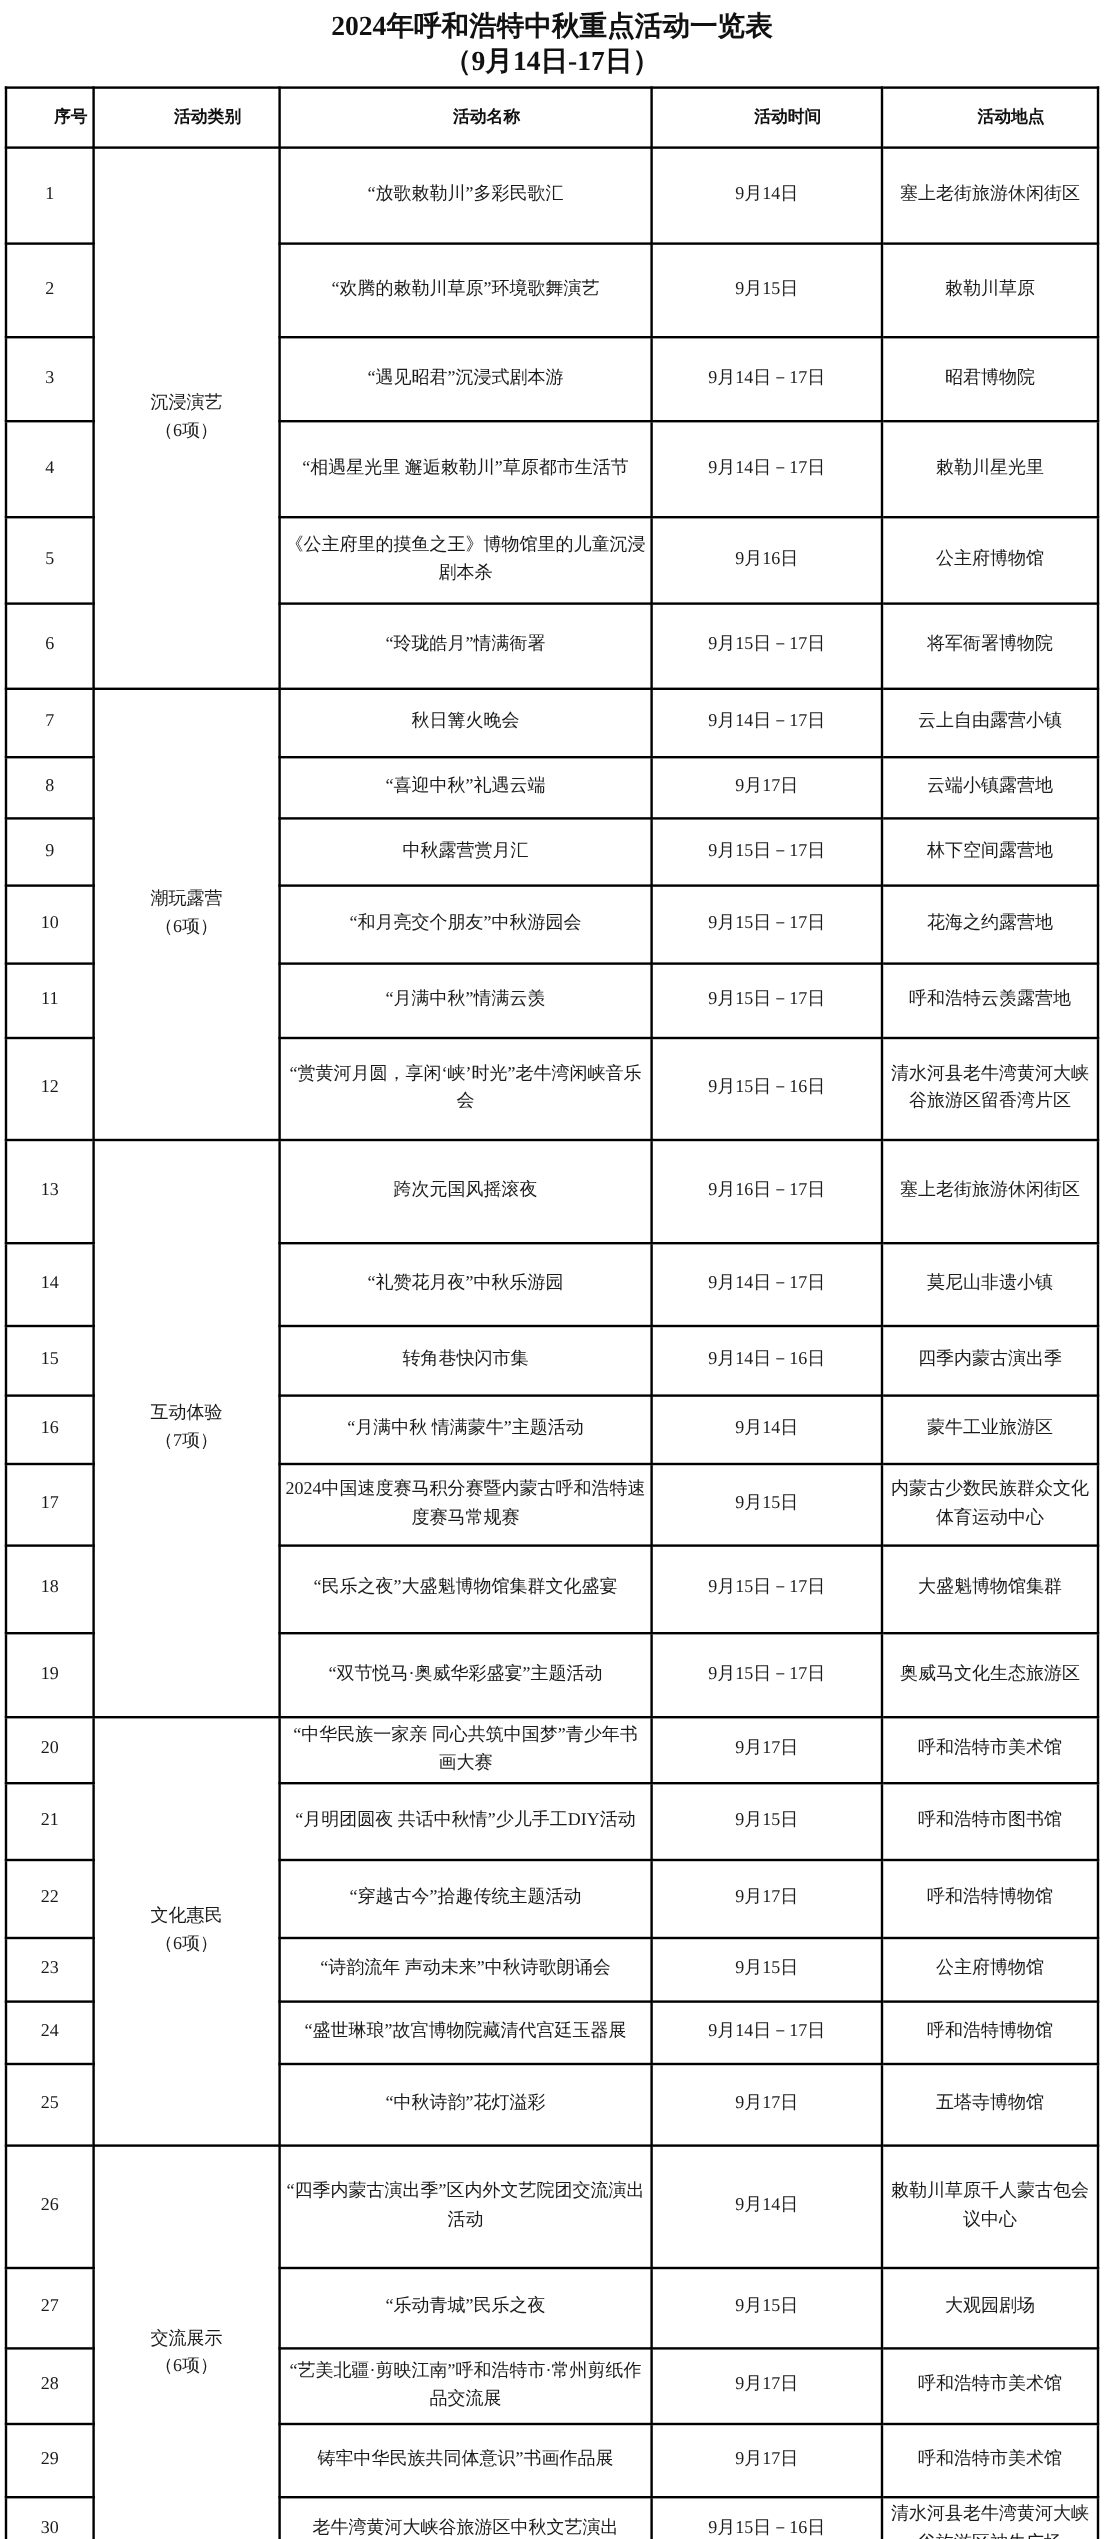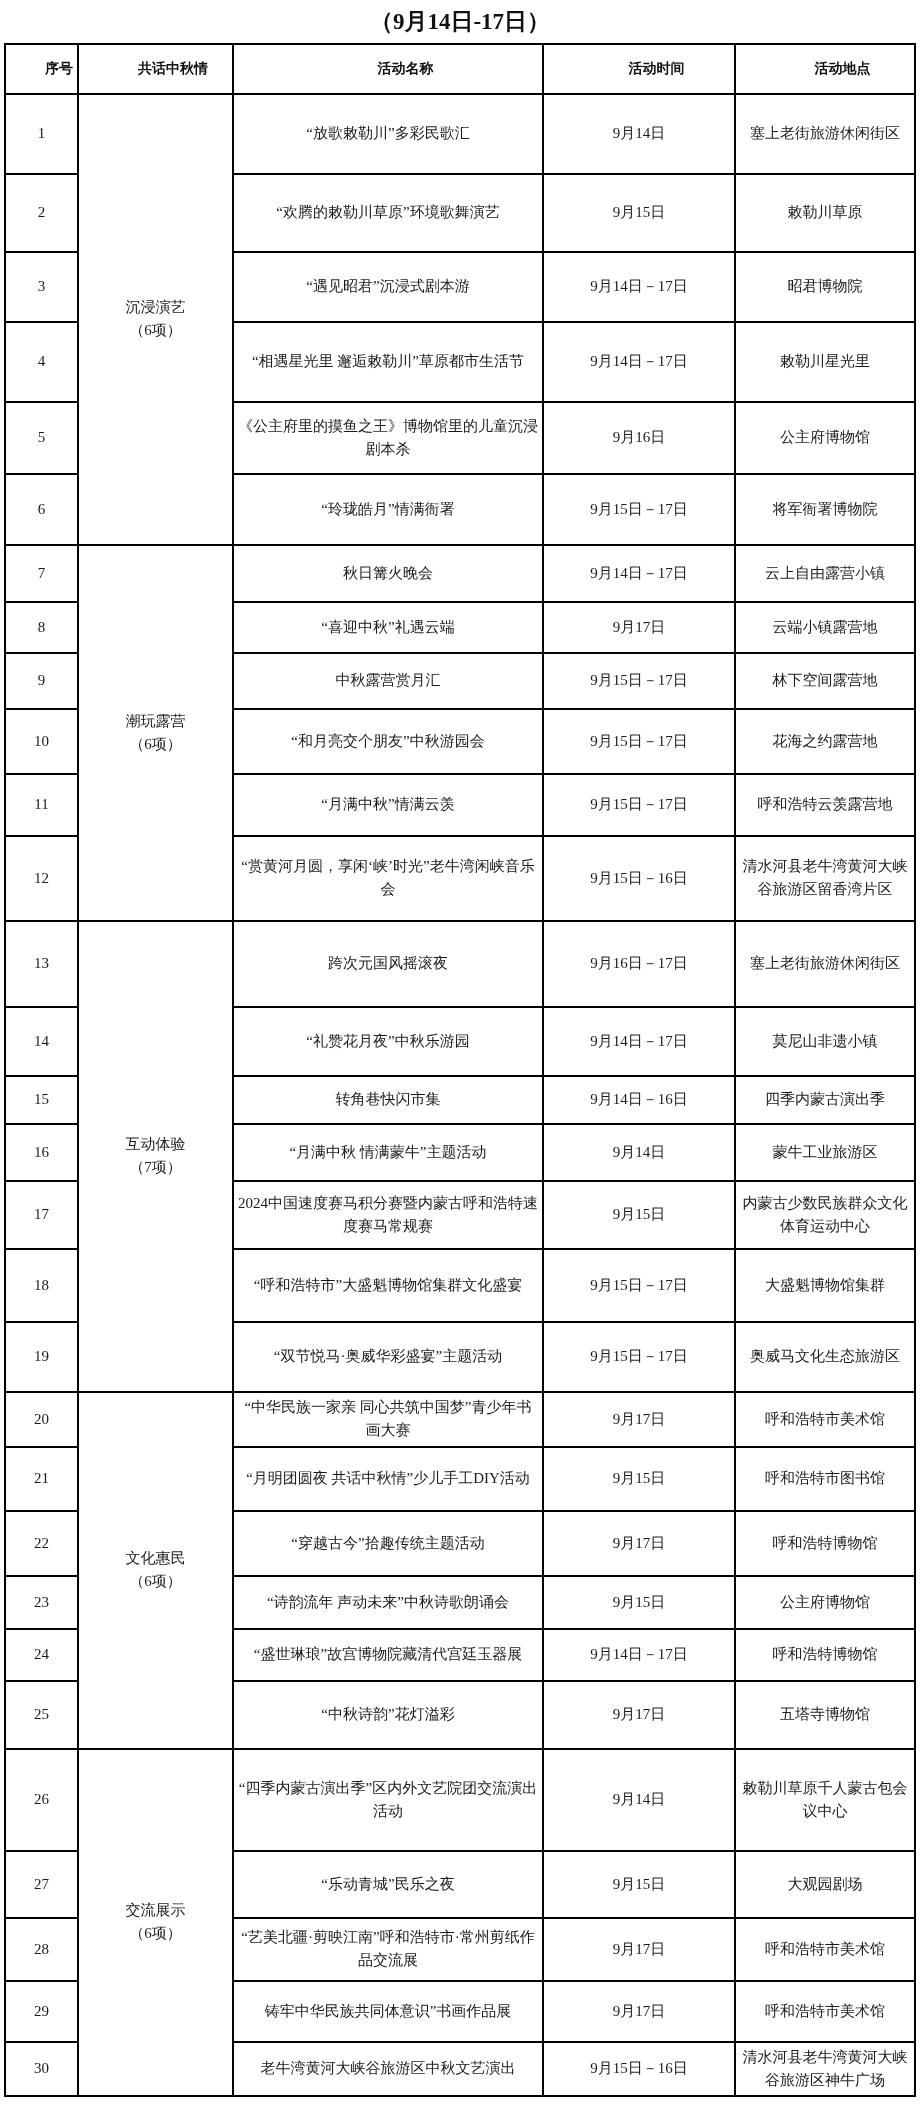--- a/index.html
+++ b/index.html
@@ -62,35 +62,36 @@
   col.c-name  { width: 310px; }
   col.c-time  { width: 192px; }
   col.c-place { width: 180px; }
 </style>
 </head>
 <body>
 
 <div class="page">
 
   <div class="title-block">
+    <div class="title-line">2024年呼和浩特中秋重点活动一览表</div>
     <div class="title-line">（9月14日-17日）</div>
   </div>
 
   <table class="activities">
     <colgroup>
       <col class="c-no">
       <col class="c-cat">
       <col class="c-name">
       <col class="c-time">
       <col class="c-place">
     </colgroup>
     <thead>
       <tr>
         <th>序号</th>
-        <th>共话中秋情</th>
+        <th>活动类别</th>
         <th>活动名称</th>
         <th>活动时间</th>
         <th>活动地点</th>
       </tr>
     </thead>
     <tbody>
         <tr style="height: 80px;">
           <td class="row-number-cell">1</td>
           <td rowspan="6" class="category-cell">
             <div>沉浸演艺</div>
@@ -179,41 +180,41 @@
           <td class="activity-name-cell">跨次元国风摇滚夜</td>
           <td class="activity-time-cell">9月16日－17日</td>
           <td class="activity-place-cell">塞上老街旅游休闲街区</td>
         </tr>
         <tr style="height: 69px;">
           <td class="row-number-cell">14</td>
           <td class="activity-name-cell">“礼赞花月夜”中秋乐游园</td>
           <td class="activity-time-cell">9月14日－17日</td>
           <td class="activity-place-cell">莫尼山非遗小镇</td>
         </tr>
-        <tr style="height: 48px;">
+        <tr style="height: 58px;">
           <td class="row-number-cell">15</td>
           <td class="activity-name-cell">转角巷快闪市集</td>
           <td class="activity-time-cell">9月14日－16日</td>
           <td class="activity-place-cell">四季内蒙古演出季</td>
         </tr>
         <tr style="height: 57px; padding-left: 28px;">
           <td class="row-number-cell">16</td>
           <td class="activity-name-cell">“月满中秋 情满蒙牛”主题活动</td>
           <td class="activity-time-cell">9月14日</td>
           <td class="activity-place-cell">蒙牛工业旅游区</td>
         </tr>
         <tr style="height: 68px;">
           <td class="row-number-cell">17</td>
           <td class="activity-name-cell">2024中国速度赛马积分赛暨内蒙古呼和浩特速度赛马常规赛</td>
           <td class="activity-time-cell">9月15日</td>
           <td class="activity-place-cell">内蒙古少数民族群众文化体育运动中心</td>
         </tr>
         <tr style="height: 73px;">
           <td class="row-number-cell">18</td>
-          <td class="activity-name-cell">“呼和浩特市”大盛魁博物馆集群文化盛宴</td>
+          <td class="activity-name-cell">“民乐之夜”大盛魁博物馆集群文化盛宴</td>
           <td class="activity-time-cell">9月15日－17日</td>
           <td class="activity-place-cell">大盛魁博物馆集群</td>
         </tr>
         <tr style="height: 70px;">
           <td class="row-number-cell">19</td>
           <td class="activity-name-cell">“双节悦马·奥威华彩盛宴”主题活动</td>
           <td class="activity-time-cell">9月15日－17日</td>
           <td class="activity-place-cell">奥威马文化生态旅游区</td>
         </tr>
         <tr style="height: 55px;">

